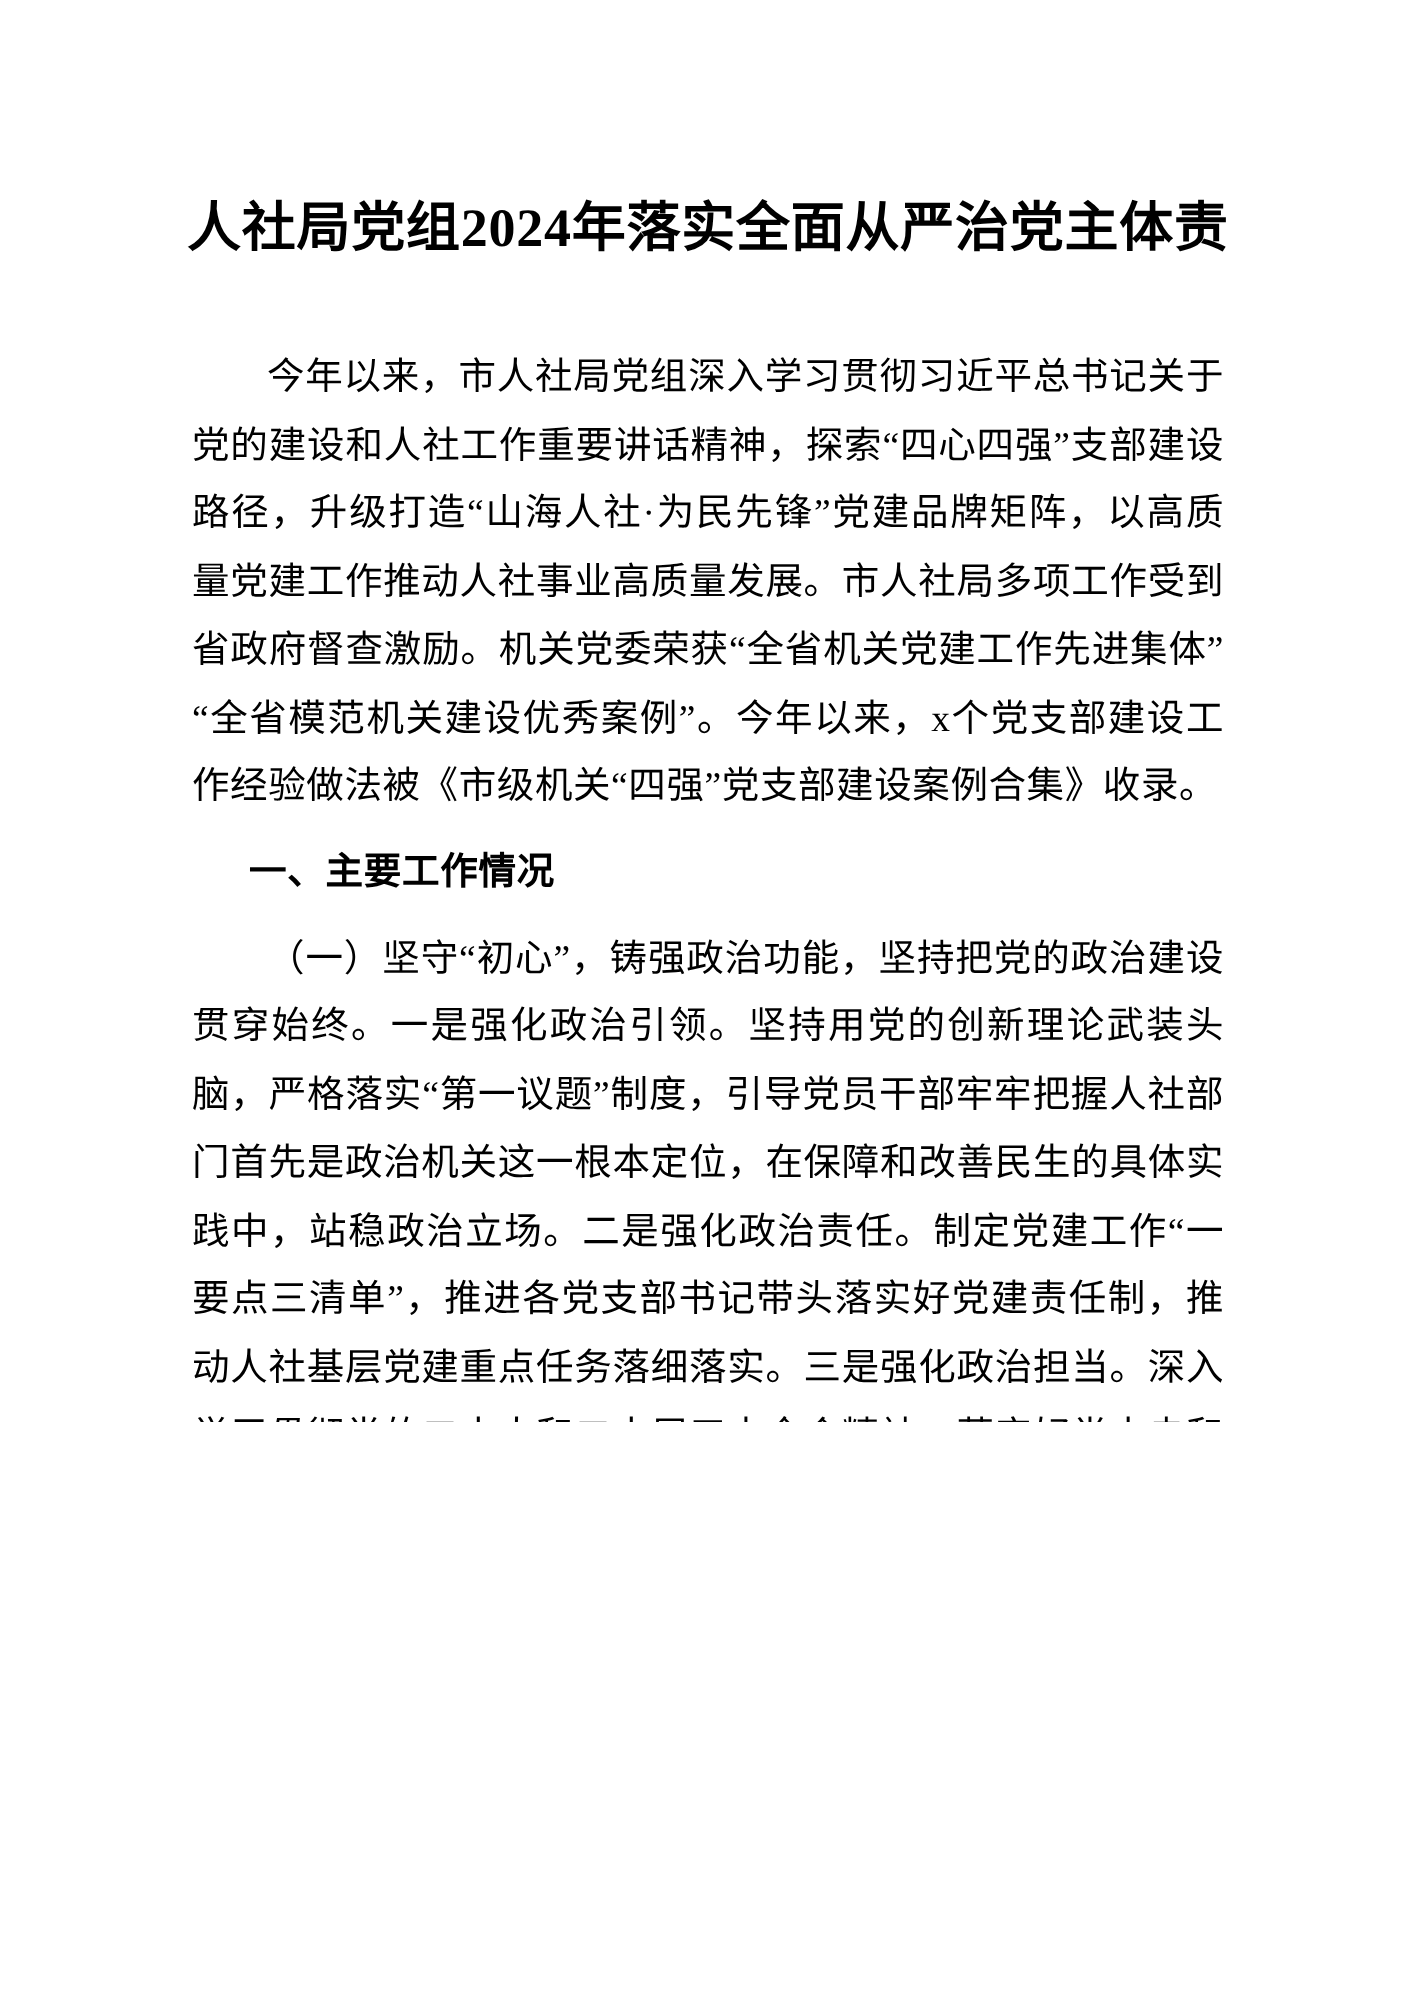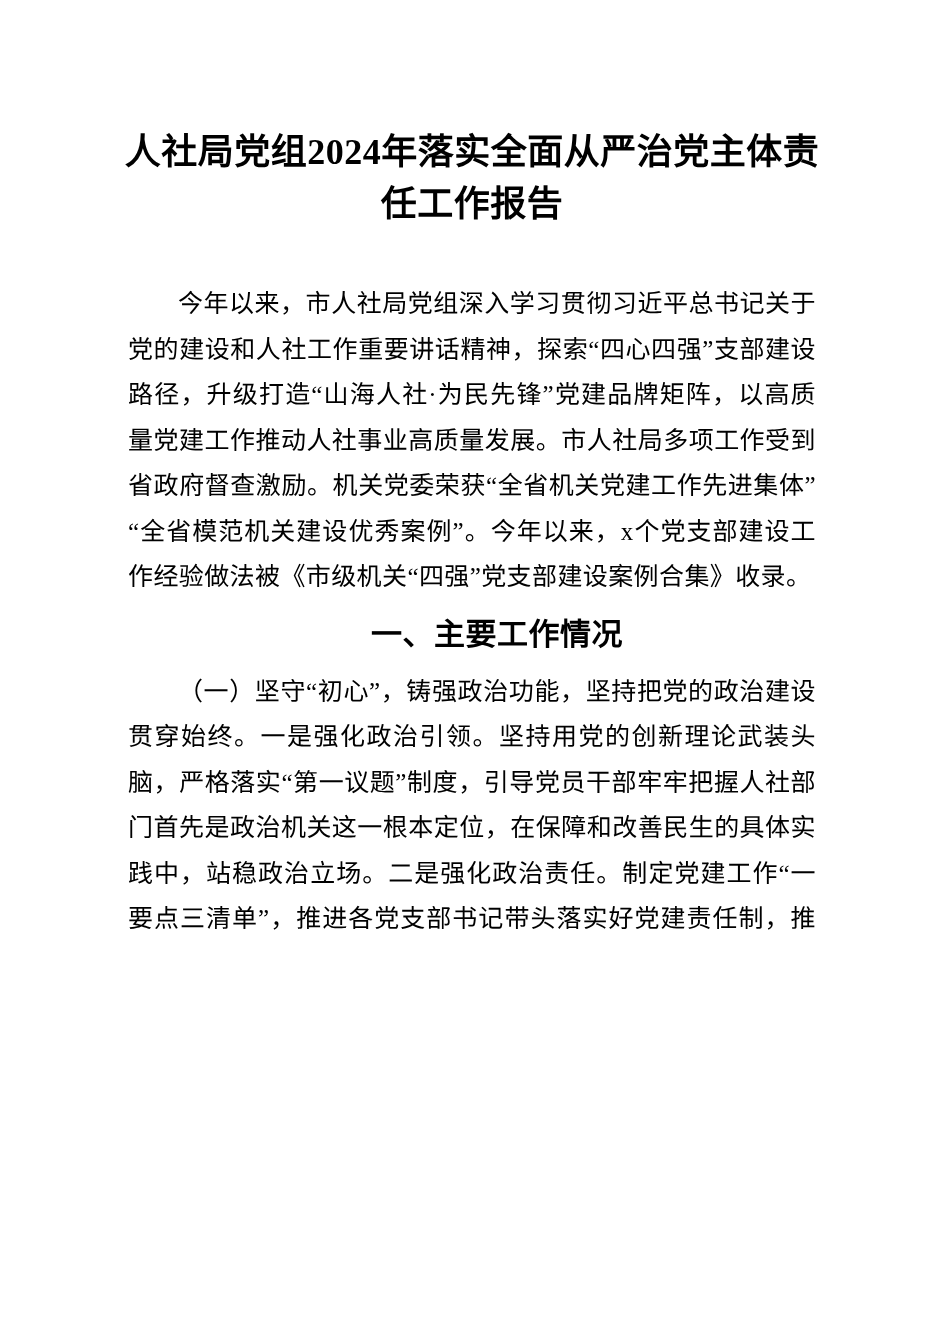--- a/index.html
+++ b/index.html
@@ -34,29 +34,28 @@
     line-height: 52px;
     text-align: center;
     color: #000000;
     margin: 0;
     padding-top: 126px;
     letter-spacing: 0.5px;
   }
 
   
   .section-heading {
-    font-family: Liberation Serif, serif;
+    font-family: Liberation Mono, monospace;
     font-weight: bold;
-    font-size: 31px;
+    font-size: 25px;
     line-height: 45px;
     color: #000000;
     margin: 0;
     text-indent: 50px;
     letter-spacing: 0.5px;
-    text-align: center;
   }
 
   
   .body-para {
     font-family: "Liberation Serif", "DejaVu Serif", serif;
     font-size: 25px;
     line-height: 45.5px;
     color: #000000;
     margin: 12px;
     text-indent: 50px;
@@ -74,21 +73,20 @@
   }
 </style>
 </head>
 <body>
 
 <div class="page">
   <div class="content">
 
     <h1 class="doc-title">
       <span>人社局党组2024年落实全面从严治党主体责</span><br>
-      <span>任工作报告</span>
     </h1>
 
     <p class="body-para first-para">今年以来，市人社局党组深入学习贯彻习近平总书记关于党的建设和人社工作重要讲话精神，探索“四心四强”支部建设路径，升级打造“山海人社·为民先锋”党建品牌矩阵，以高质量党建工作推动人社事业高质量发展。市人社局多项工作受到省政府督查激励。机关党委荣获“全省机关党建工作先进集体”“全省模范机关建设优秀案例”。今年以来，x个党支部建设工作经验做法被《市级机关“四强”党支部建设案例合集》收录。</p>
 
     <p class="section-heading heading-block">一、主要工作情况</p>
 
     <p class="body-para">（一）坚守“初心”，铸强政治功能，坚持把党的政治建设贯穿始终。一是强化政治引领。坚持用党的创新理论武装头脑，严格落实“第一议题”制度，引导党员干部牢牢把握人社部门首先是政治机关这一根本定位，在保障和改善民生的具体实践中，站稳政治立场。二是强化政治责任。制定党建工作“一要点三清单”，推进各党支部书记带头落实好党建责任制，推动人社基层党建重点任务落细落实。三是强化政治担当。深入学习贯彻党的二十大和二十届三中全会精神，落实好党中央和省市委决策部署。今年以来，我市完成每万名就业人口中城镇新增就业人数x人，完成进度x%，序时进度全省第一，受到省人社厅表扬。保障用工、帮扶就业特色做法被央视宣传报</p>
 
   </div>
 </div>

